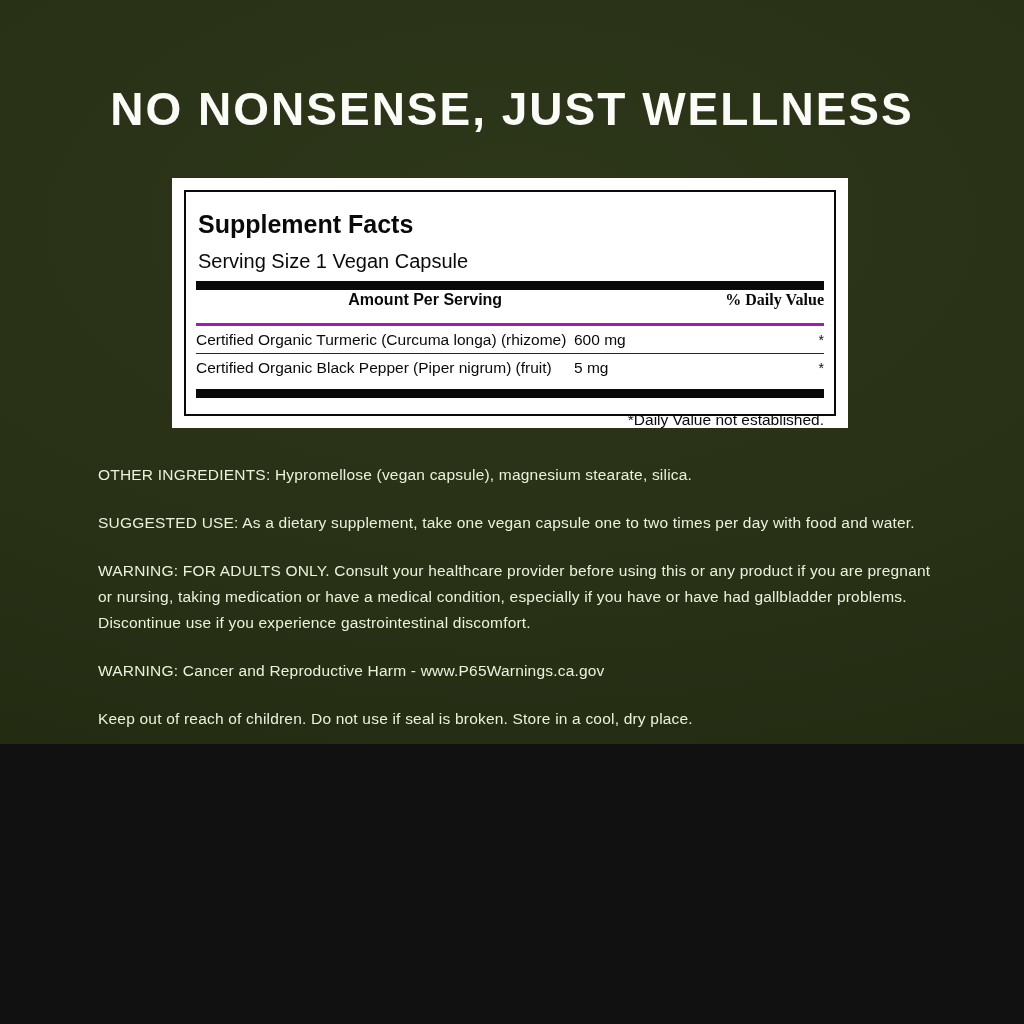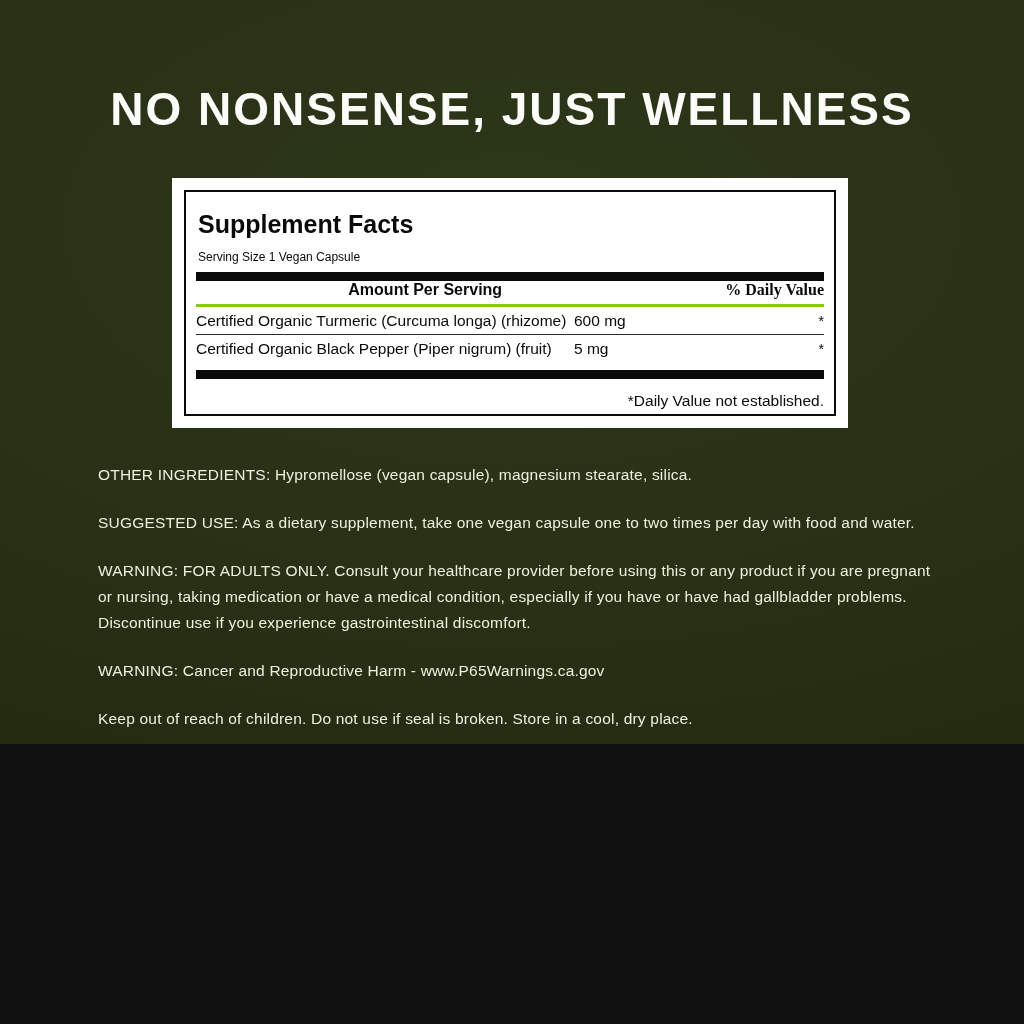--- a/index.html
+++ b/index.html
@@ -17,23 +17,23 @@
   
   .facts-panel{
     position:absolute;left:172px;top:178px;width:676px;height:250px;
     background:#ffffff;box-sizing:border-box;padding:12px;
   }
   .facts-border{
     width:100%;height:100%;box-sizing:border-box;
     border:2.5px solid #0a0a0a;padding:0 10px;color:#0a0a0a;
   }
   .facts-title{margin:18px 0 0 2px;font-size:25px;font-weight:bold;letter-spacing:0;}
-  .serving{margin:11px 0 0 2px;font-size:12px;}
+  .serving{margin:11px 0 0 2px;font-size:20px;}
   .bar{height:9px;background:#0a0a0a;margin-top:8px;}
-  .f-head{display:flex;align-items:flex-start;height:19px;border-bottom:3px solid #84cc16;padding-bottom:4px;}
+  .f-head{display:flex;align-items:center;height:19px;border-bottom:3px solid #a21caf;padding-bottom:14px;}
   .f-head-amt{width:73%;text-align:center;font-weight:bold;font-size:16px;}
   .f-head-dv{flex:1;text-align:right;font-weight:bold;font-size:16px;font-family:Liberation Serif, serif;}
   .f-row{display:flex;align-items:center;height:27px;font-size:15.5px;white-space:nowrap;}
   .f-row.rule{border-bottom:1.5px solid #2a2a2a;}
   .f-name{flex:1;text-align:left;overflow:hidden;}
   .f-amt{width:150px;text-align:left;}
   .f-dv{width:100px;text-align:right;font-size:14px;}
   .footnote{margin:13px 0 0 2px;font-size:15.5px;text-align:right;}
   
   .details{position:absolute;left:98px;top:462px;width:848px;color:#ebf1dd;}

